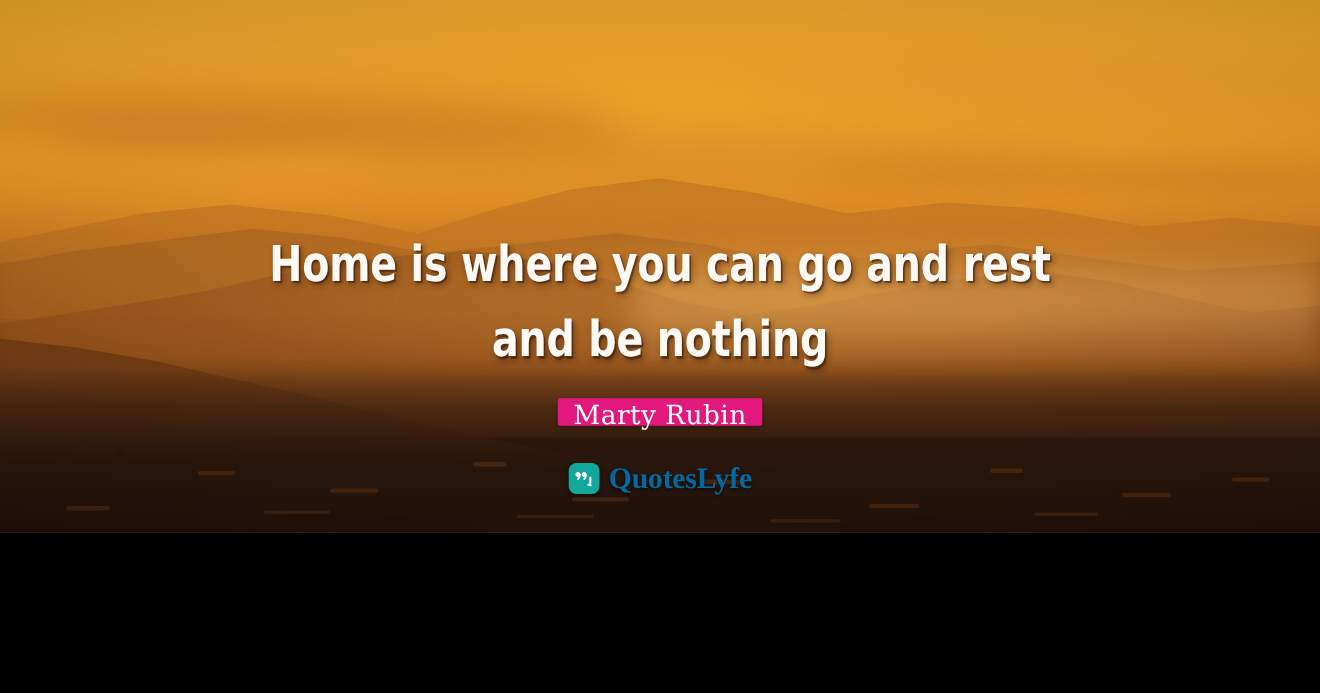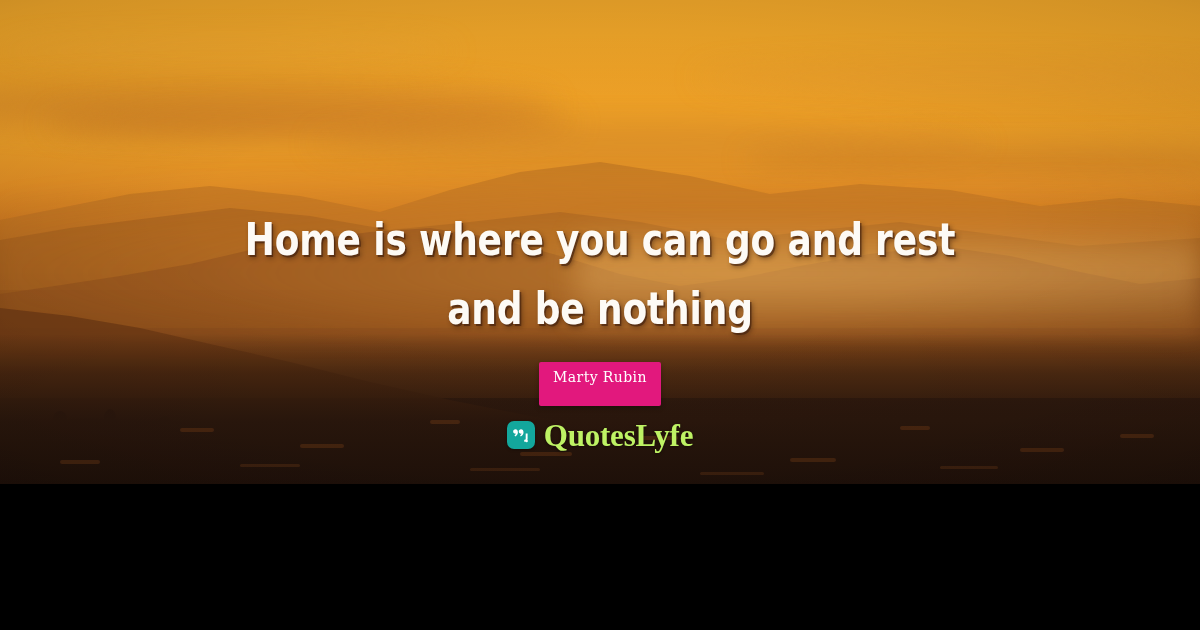--- a/index.html
+++ b/index.html
@@ -114,24 +114,24 @@
     left:0; right:0;
     top:362px;
     display:flex; justify-content:center;
   }
   .author-badge{
     display:inline-block;
     background:#e2187d;
     color:#ffffff;
     font-family:"DejaVu Serif", serif;
     font-weight:400;
-    font-size:14px;
+    font-size:24px;
     line-height:18px;
     letter-spacing:0.4px;
-    padding:6px 14px 20px 14px;
+    padding:6px 14px 1px 14px;
     border-radius:2px;
     box-shadow:0 2px 5px rgba(0,0,0,0.28);
     white-space:nowrap;
   }
 
   .brand{
     position:absolute;
     left:0; right:0;
     bottom:35px;
     display:flex;
@@ -143,23 +143,23 @@
     width:28px; height:28px;
     border-radius:7px;
     background:#13a79c;
     display:flex; align-items:center; justify-content:center;
     box-shadow:0 1px 3px rgba(0,0,0,0.35);
     flex:0 0 auto;
   }
   .brand-name{
     font-family:"Liberation Serif", serif;
     font-weight:700;
-    font-size:31px;
+    font-size:27px;
     line-height:27px;
-    color:#bef264;
+    color:#0369a1;
     letter-spacing:-0.2px;
     text-shadow:0 1px 3px rgba(0,0,0,0.45);
   }
 </style>
 </head>
 <body>
 
 <div class="stage">
 
   <div class="photo">

